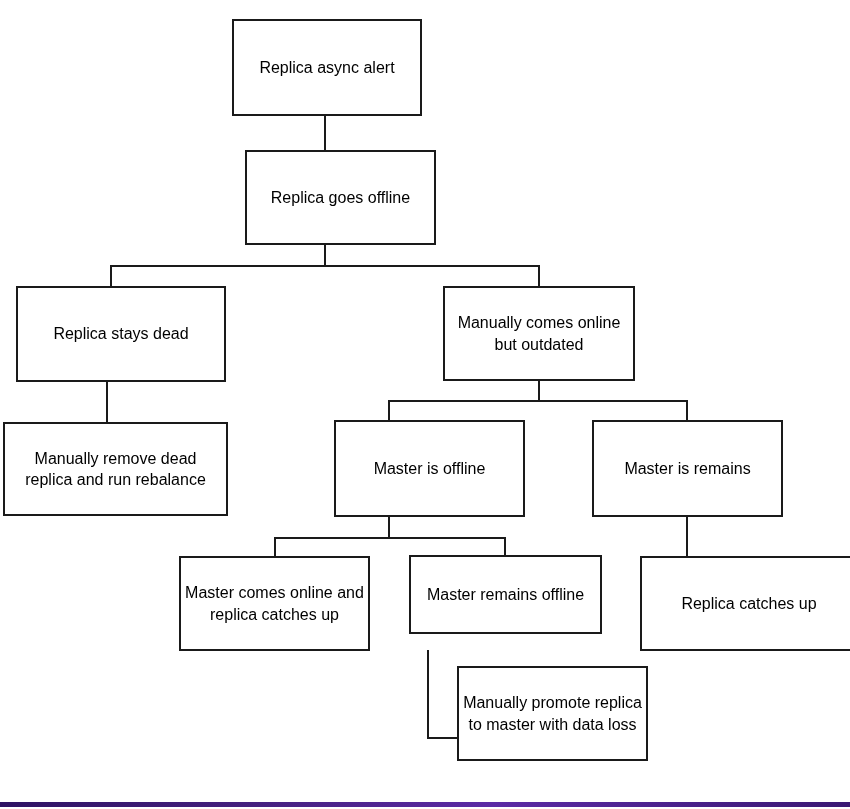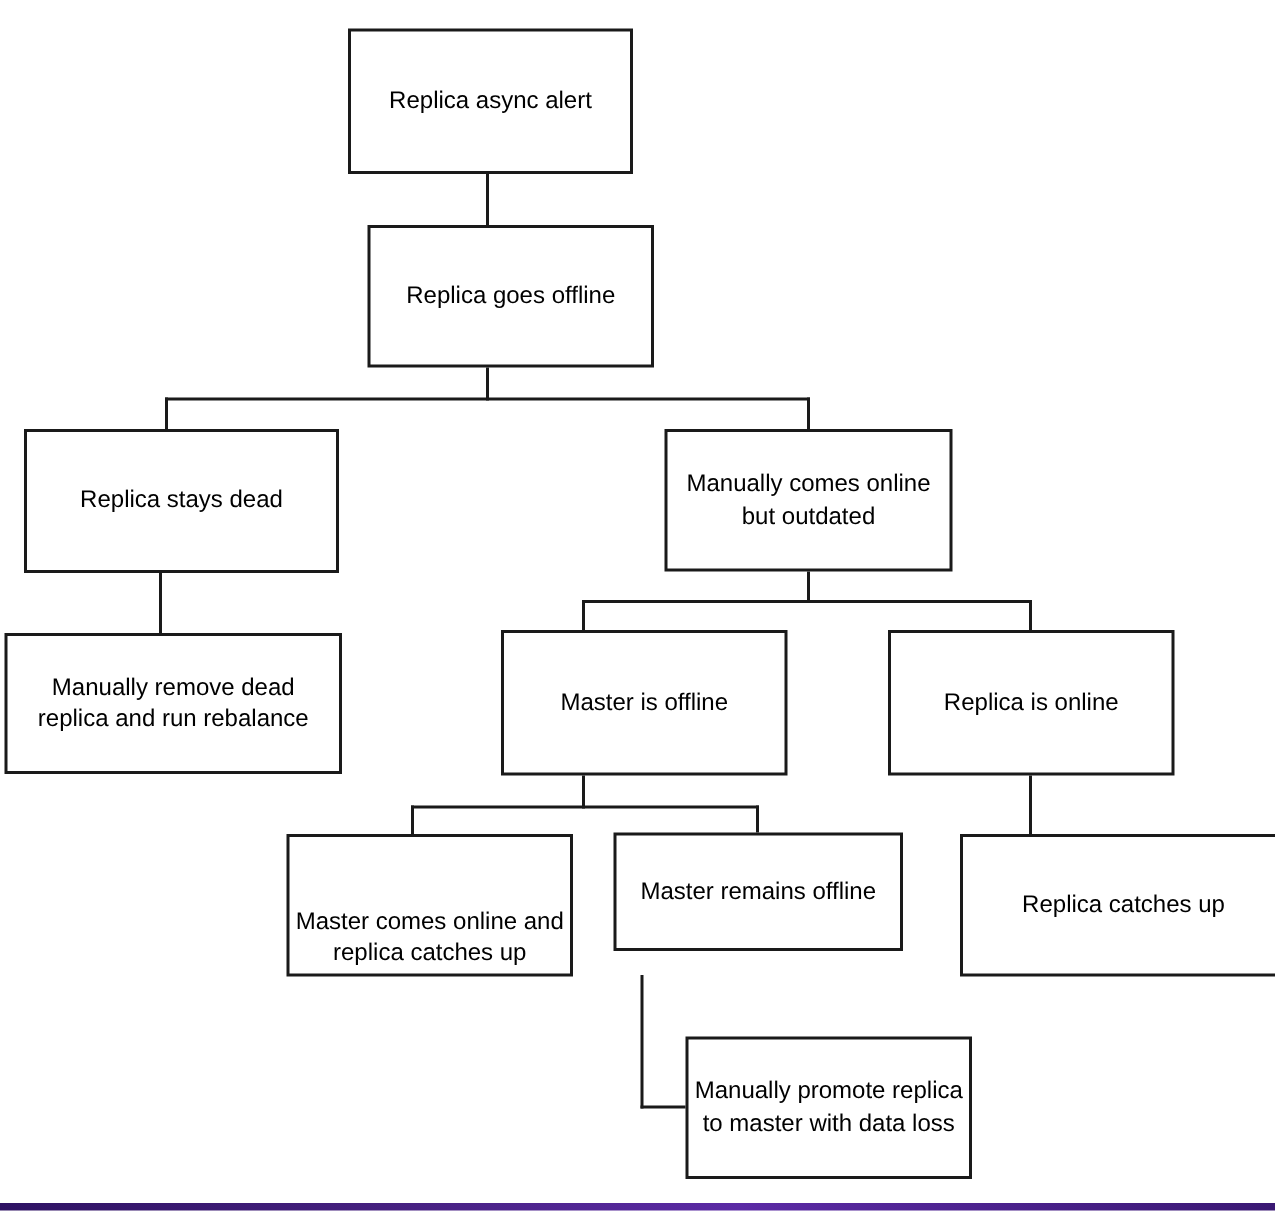--- a/index.html
+++ b/index.html
@@ -66,36 +66,36 @@
 
   <div class="node" style="left:3px;  top:422px; width:225px; height:94px;">
     <span>Manually remove dead replica and run rebalance</span>
   </div>
 
   <div class="node" style="left:294px; top:420px; width:191px; height:97px;margin-left:40px;">
     <span>Master is offline</span>
   </div>
 
   <div class="node" style="left:592px; top:420px; width:191px; height:97px;">
-    <span>Replica is online</span>
+    <span>Master is remains</span>
   </div>
 
-  <div class="node" style="left:191px; top:556px; width:191px; height:95px;align-items:flex-end;">
+  <div class="node" style="left:179px; top:556px; width:191px; height:95px;">
     <span>Master comes online and replica catches up</span>
   </div>
 
   <div class="node" style="left:409px; top:555px; width:193px; height:79px;">
     <span>Master remains offline</span>
   </div>
 
   <div class="node" style="left:640px; top:556px; width:218px; height:95px;">
     <span>Replica catches up</span>
   </div>
 
-  <div class="node" style="left:457px; top:691px; width:191px; height:95px;">
+  <div class="node" style="left:457px; top:666px; width:191px; height:95px;">
     <span>Manually promote replica to master with data loss</span>
   </div>
 
   <div class="line" style="left:324px; top:116px; width:2px; height:34px;"></div>
 
   <div class="line" style="left:324px; top:245px; width:2px; height:22px;"></div>
   <div class="line" style="left:110px; top:265px; width:430px; height:2px;"></div>
   <div class="line" style="left:110px; top:265px; width:2px; height:21px;"></div>
   <div class="line" style="left:538px; top:265px; width:2px; height:21px;"></div>
 

